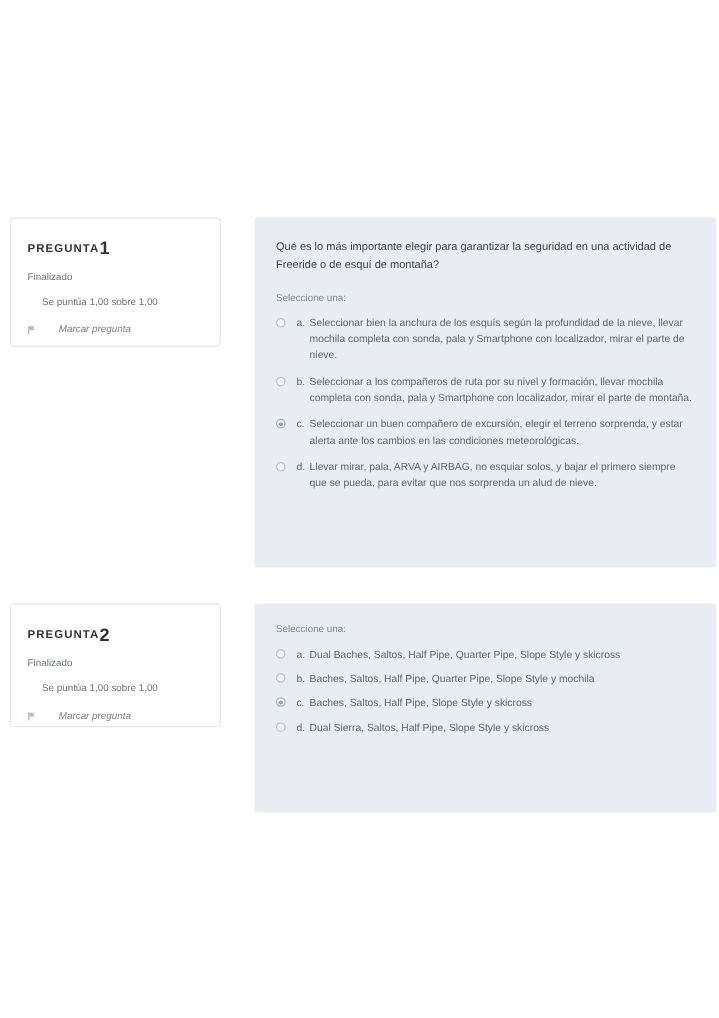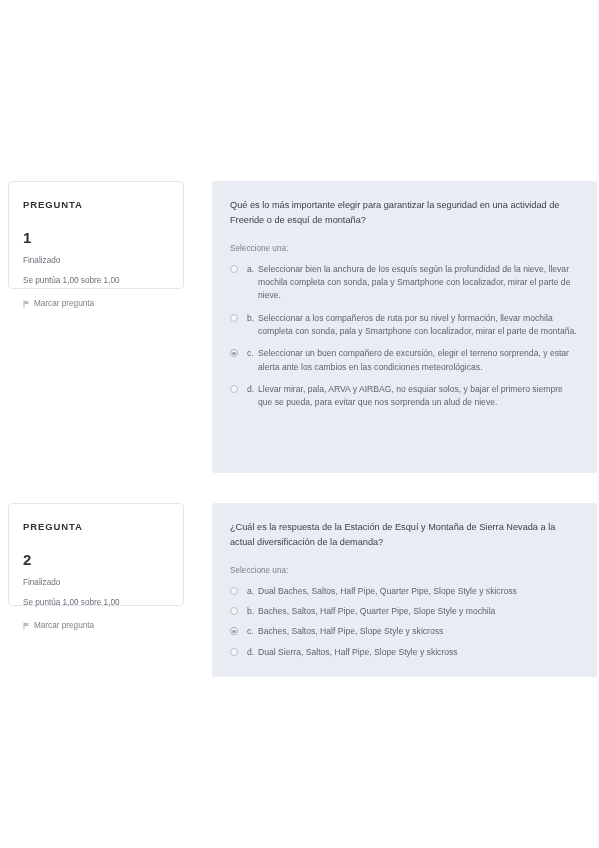--- a/index.html
+++ b/index.html
@@ -49,48 +49,48 @@
   .qrow-2 .info-card { top: 0; height: 103px; }
 
   .q-heading {
     font-size: 9.5px;
     font-weight: bold;
     letter-spacing: 0.9px;
     color: #2f3337;
     margin: 0 0 11px 0;
     line-height: 1;
     display: flex;
-    align-items: flex-start;
-    gap: 20px;
-    flex-direction: column;
+    align-items: center;
+    gap: 0;
   }
   .q-heading .qnum {
     font-size: 15px;
     font-weight: bold;
     letter-spacing: 0;
   }
   .q-state {
     font-size: 8.2px;
     color: #6a7179;
     margin: 0 0 11px 0;
     line-height: 1.2;
   }
   .q-score {
     font-size: 8.2px;
     color: #6a7179;
-    margin: 0 0 13px 0;
+    margin: 0 0 13px 12px;
     line-height: 1.2;
   }
   .q-flag {
     font-size: 8.2px;
     color: #7b828a;
     display: flex;
     align-items: center;
-    gap: 4px;
-    line-height: 1.2;
+    gap: 19px;
+    line-height: 1.2;
+    font-style: italic;
   }
   .flag-glyph {
     display: inline-block;
     width: 7px;
     height: 8px;
     position: relative;
     flex: 0 0 auto;
   }
   .flag-glyph svg { display: block; }
 
@@ -246,21 +246,20 @@
           <svg width="7" height="8" viewBox="0 0 7 8">
             <path d="M1 0.6 L1 7.4" stroke="#9aa2ad" stroke-width="0.8" fill="none"></path>
             <path d="M1.4 0.9 L6 0.9 L4.6 2.5 L6 4.1 L1.4 4.1 Z" fill="#b4bac3"></path>
           </svg>
         </span>
         <span>Marcar pregunta</span>
       </div>
     </div>
 
     <div class="q-panel">
-      <p class="q-text">¿Cuál es la respuesta de la Estación de Esquí y Montaña de Sierra Nevada a la actual diversificación de la demanda?</p>
       <p class="q-select-label">Seleccione una:</p>
       <ul class="opt-list">
         <li class="opt opt-compact">
           <span class="radio"></span>
           <span class="opt-letter">a.</span>
           <span class="opt-text">Dual Baches, Saltos, Half Pipe, Quarter Pipe, Slope Style y skicross</span>
         </li>
         <li class="opt opt-compact">
           <span class="radio"></span>
           <span class="opt-letter">b.</span>

